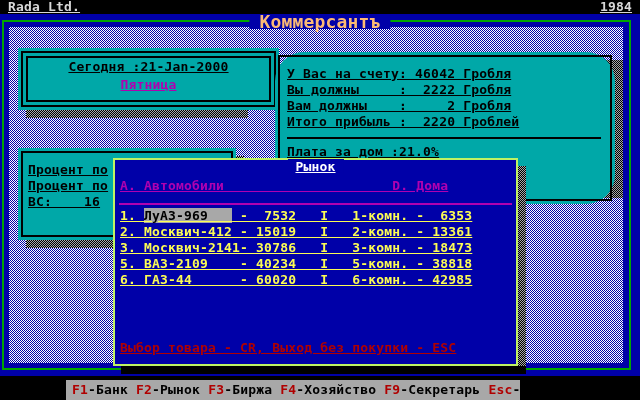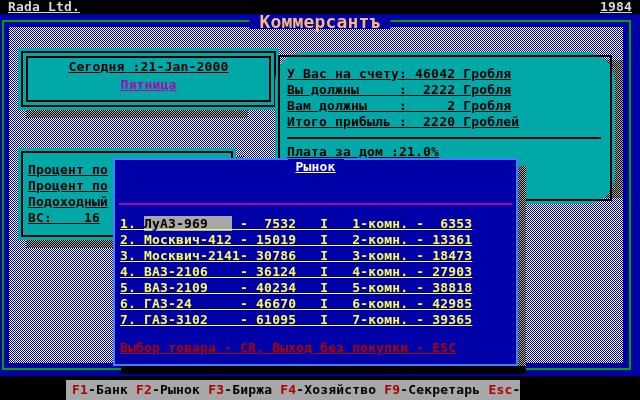--- a/index.html
+++ b/index.html
@@ -44,26 +44,26 @@
   .taxes-box .content{position:absolute;left:10px;top:14px;}
 
   .info-box{left:275px;top:38px;width:340px;height:152px;z-index:5;border-radius:29px;}
   .info-box .content{position:absolute;left:12px;top:14px;right:8px;}
   .info-sep{height:2px;background:#000;margin:7px 6px 5px 0;}
 
   
   .mkt-shadow-r{left:518px;top:152px;width:8px;height:208px;z-index:9;}
   .mkt-shadow-b{position:absolute;left:121px;top:352px;width:405px;height:8px;background:#000;z-index:9;}
   .market{position:absolute;left:113px;top:144px;width:405px;height:208px;
-    background:#0000A8;border:2px solid #3b82f6;box-sizing:border-box;z-index:10;color:#FCFC54;}
+    background:#0000A8;border:2px solid #bef264;box-sizing:border-box;z-index:10;color:#FCFC54;}
   .mkt-title{position:absolute;left:50%;top:-1px;transform:translateX(-50%);
     background:#0000A8;color:#fff;padding:0 8px;height:15px;line-height:15px;white-space:pre;}
   .mkt-header{position:absolute;left:5px;top:18px;color:#B000B0;}
   .mkt-sep{position:absolute;left:4px;top:43px;width:393px;height:2px;background:#B000B0;}
-  .mkt-rows{position:absolute;left:5px;top:56px;}
+  .mkt-rows{position:absolute;left:5px;top:48px;}
   .mkt-row{height:16px;}
   .sel{background:#A8A8A8;color:#000;}
   .mkt-footer{position:absolute;left:5px;top:180px;color:#B00000;}
 
   
   .bottombar{position:absolute;left:0;top:376px;width:640px;height:24px;background:#000;}
   .fkeys{position:absolute;left:66px;top:4px;width:454px;height:20px;background:#A8A8A8;
     line-height:20px;color:#000;padding-left:6px;box-sizing:border-box;white-space:pre;}
   .fk{display:inline;}
   .fk+.fk{margin-left:8px;}
@@ -95,21 +95,20 @@
         <div class="pre weekday">Пятница</div>
       </div>
     </div>
 
     <div class="shadow" style="left:26px;top:142px;width:218px;height:92px;"></div>
     <div class="tealbox taxes-box">
       <div class="bdr1"></div>
       <div class="content">
         <div class="pre">Процент по</div>
         <div class="pre">Процент по</div>
-        <div class="pre">Подоходный</div>
         <div class="pre">ВС:    16</div>
       </div>
     </div>
 
     <div class="shadow" style="left:283px;top:46px;width:340px;height:138px;"></div>
     <div class="tealbox info-box">
       <div class="bdr1"></div>
       <div class="content">
         <div class="pre">У Вас на счету: 46042 Гробля</div>
         <div class="pre">Вы должны     :  2222 Гробля</div>
@@ -118,29 +117,28 @@
         <div class="info-sep"></div>
         <div class="pre">Плата за дом :21.0%</div>
       </div>
     </div>
 
     <div class="shadow mkt-shadow-r"></div>
     <div class="mkt-shadow-b"></div>
 
     <div class="market">
       <div class="mkt-title pre">Рынок</div>
+      <div class="mkt-header pre">А. Автомобили                     D. Дома</div>
       <div class="mkt-sep"></div>
       <div class="mkt-rows">
         <div class="mkt-row pre"><span>1. </span><span class="sel">ЛуАЗ-969   </span><span> -  7532   I   1-комн. -  6353</span></div>
         <div class="mkt-row pre">2. Москвич-412 - 15019   I   2-комн. - 13361</div>
         <div class="mkt-row pre">3. Москвич-2141- 30786   I   3-комн. - 18473</div>
-        <div class="mkt-row pre">4. ВАЗ-2106    - 36124   I   4-комн. - 27903</div>
         <div class="mkt-row pre">5. ВАЗ-2109    - 40234   I   5-комн. - 38818</div>
-        <div class="mkt-row pre">6. ГАЗ-24      - 46670   I   6-комн. - 42985</div>
-        <div class="mkt-row pre">7. ГАЗ-3102    - 61095   I   7-комн. - 39365</div>
+        <div class="mkt-row pre">6. ГАЗ-44      - 60020   I   6-комн. - 42985</div>
       </div>
       <div class="mkt-footer pre">Выбор товара - CR, Выход без покупки - ESC</div>
     </div>
   </div>
 
   <div class="bottombar">
     <div class="fkeys"><span class="fk"><span class="k">F1</span><span>-Банк</span></span><span class="fk"><span class="k">F2</span><span>-Рынок</span></span><span class="fk"><span class="k">F3</span><span>-Биржа</span></span><span class="fk"><span class="k">F4</span><span>-Хозяйство</span></span><span class="fk"><span class="k">F9</span><span>-Секретарь</span></span><span class="fk"><span class="k">Esc</span><span>-Выход</span></span></div>
   </div>
 
 </div>

